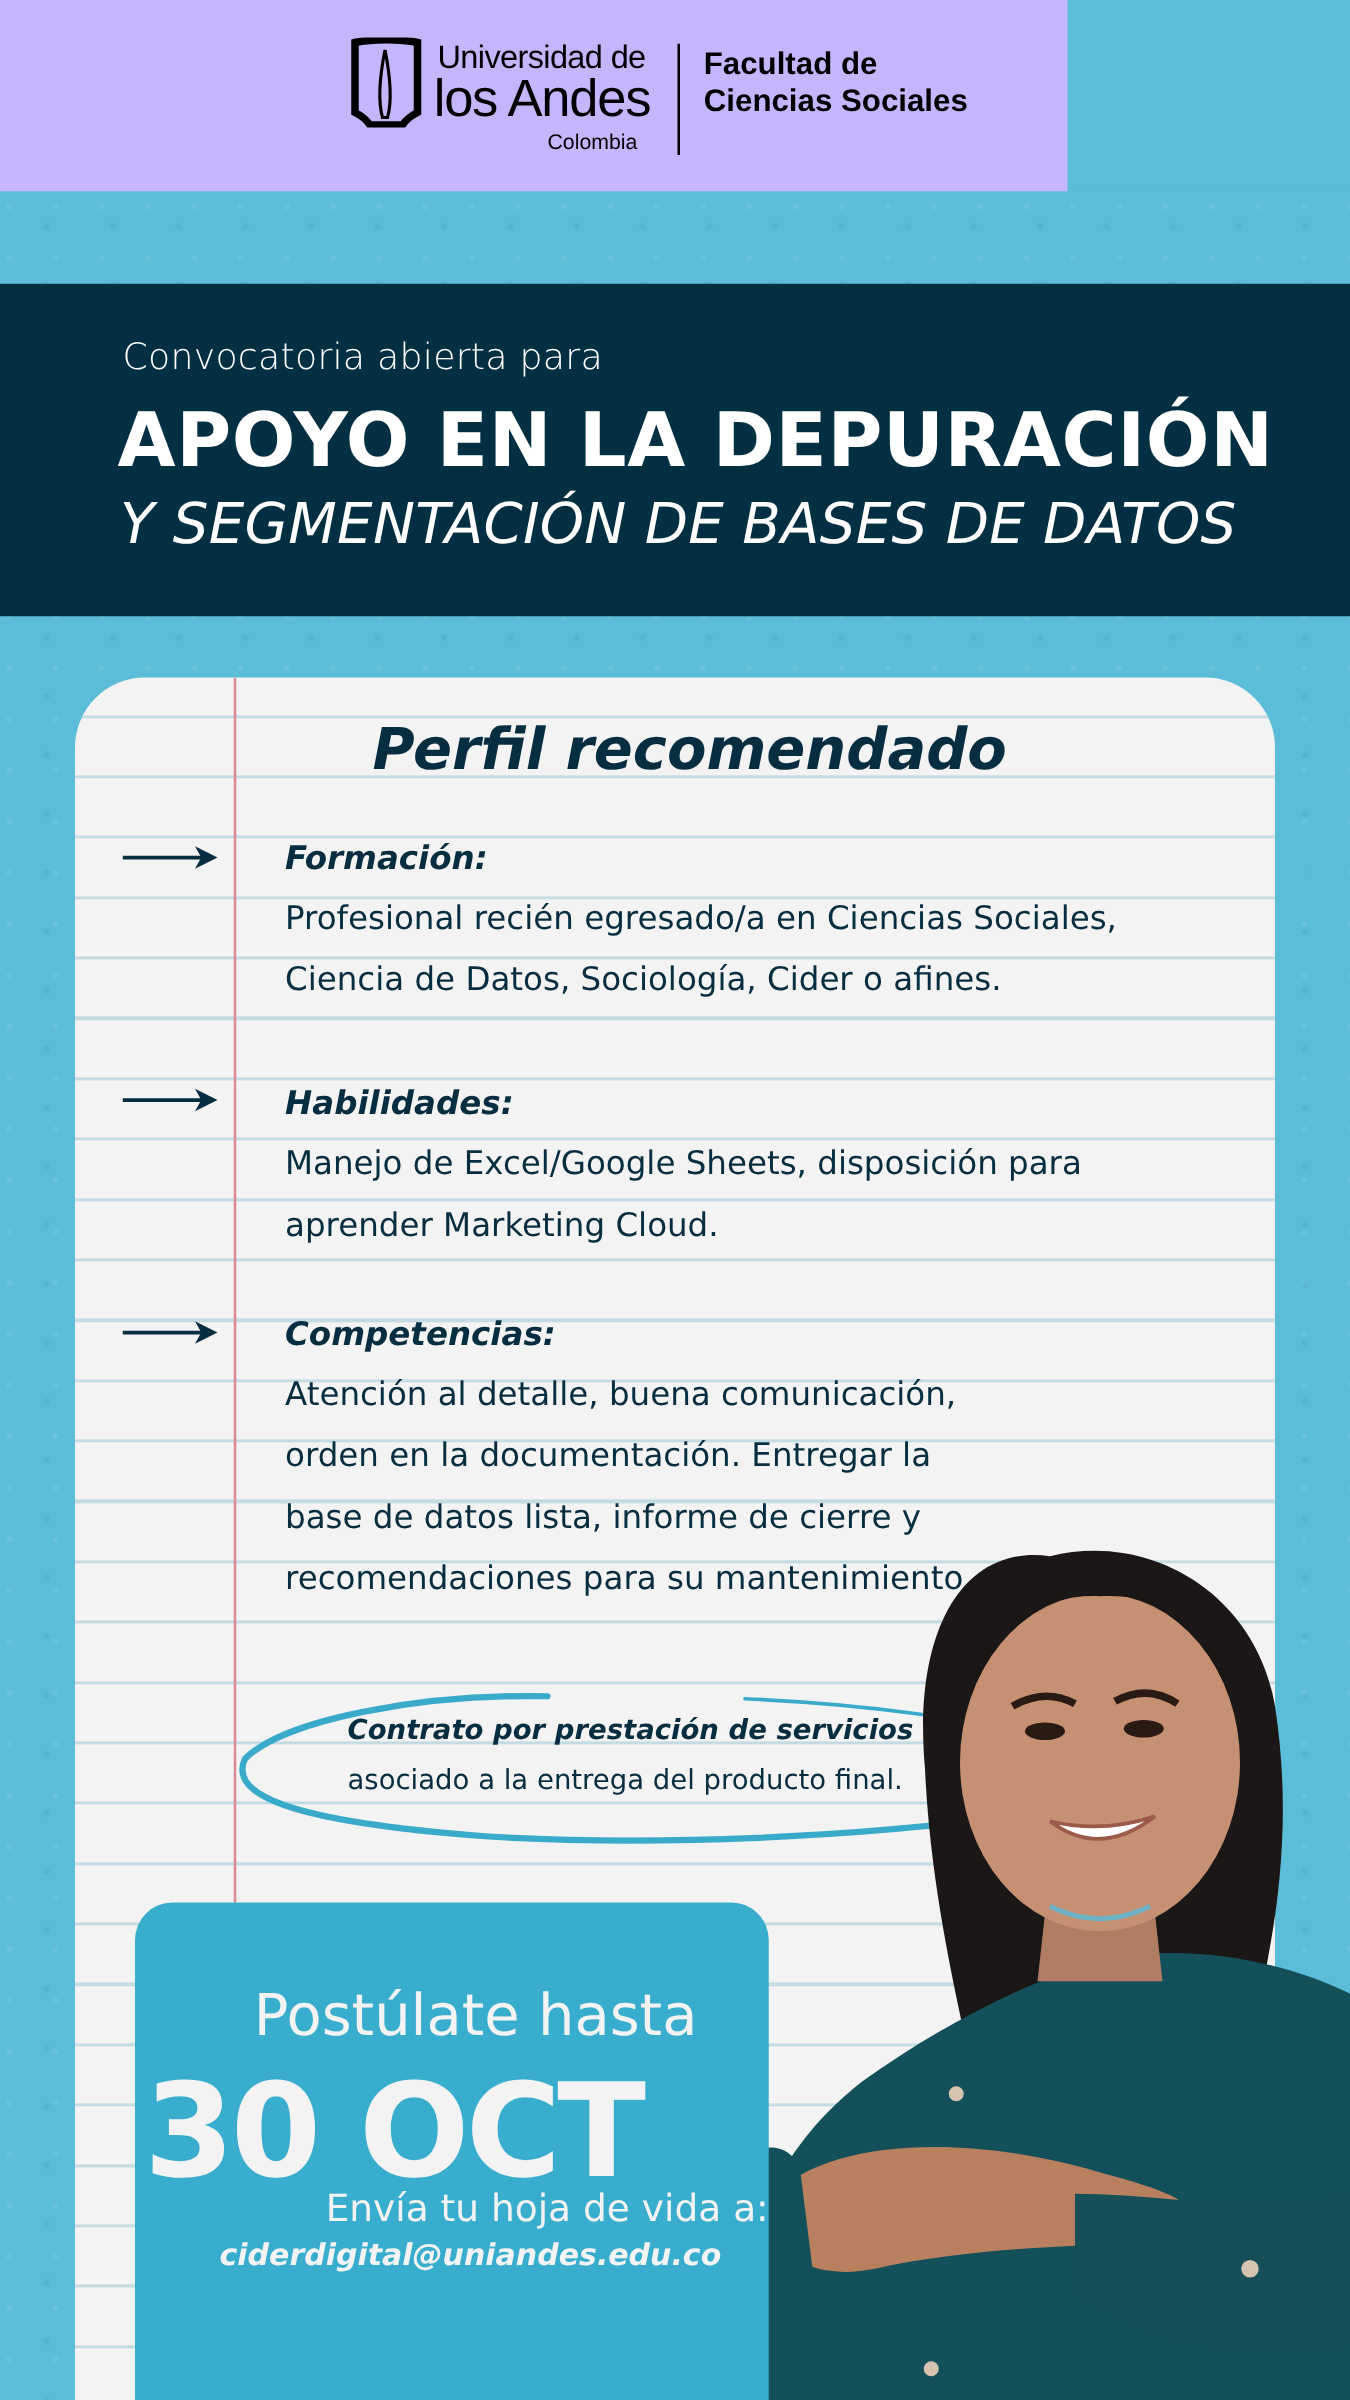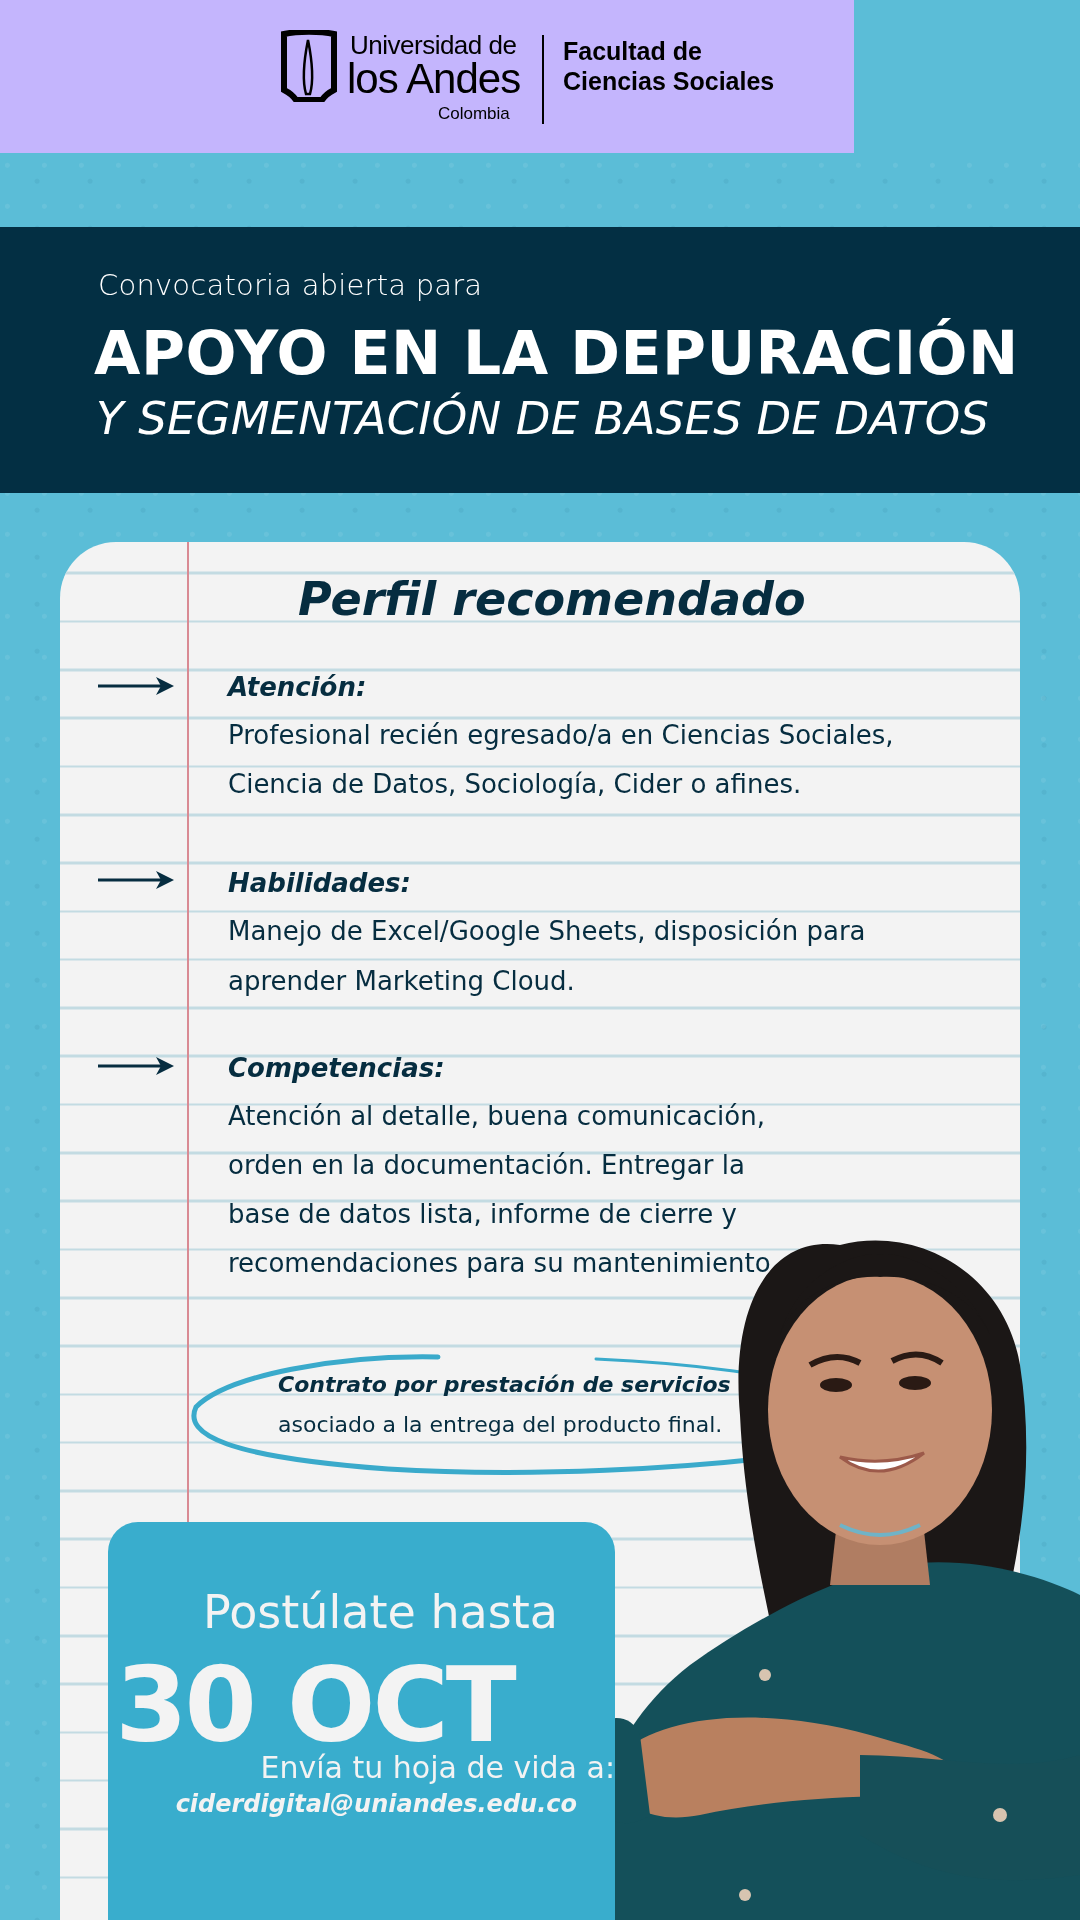--- a/index.html
+++ b/index.html
@@ -77,21 +77,21 @@
   <div class="abs" id="ruled"></div>
   <div class="abs" id="margin"></div>
 </div>
 
 <div class="abs" id="perfil">Perfil recomendado</div>
 
 <svg class="abs arrow" style="left:98px; top:676px;" viewBox="0 0 76 20">
   <line x1="0" y1="10" x2="66" y2="10" stroke="#062d40" stroke-width="3"></line>
   <path d="M58 1 L76 10 L58 19 L63 10 Z" fill="#062d40"></path>
 </svg>
-<div class="abs label" style="left:228px; top:672px;">Atención:</div>
+<div class="abs label" style="left:228px; top:672px;">Formación:</div>
 <div class="abs body" style="left:228px; top:720px;">Profesional recién egresado/a en Ciencias Sociales,</div>
 <div class="abs body" style="left:228px; top:769px;">Ciencia de Datos, Sociología, Cider o afines.</div>
 
 <svg class="abs arrow" style="left:98px; top:870px;" viewBox="0 0 76 20">
   <line x1="0" y1="10" x2="66" y2="10" stroke="#062d40" stroke-width="3"></line>
   <path d="M58 1 L76 10 L58 19 L63 10 Z" fill="#062d40"></path>
 </svg>
 <div class="abs label" style="left:228px; top:868px;">Habilidades:</div>
 <div class="abs body" style="left:228px; top:916px;">Manejo de Excel/Google Sheets, disposición para</div>
 <div class="abs body" style="left:228px; top:966px;">aprender Marketing Cloud.</div>

